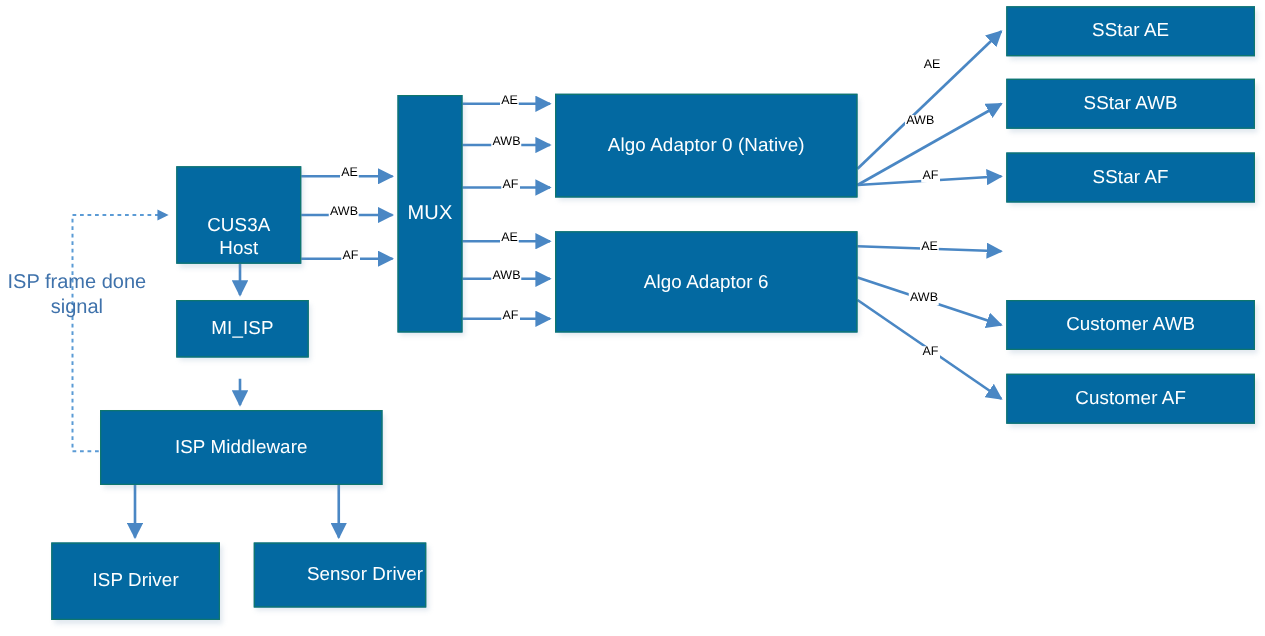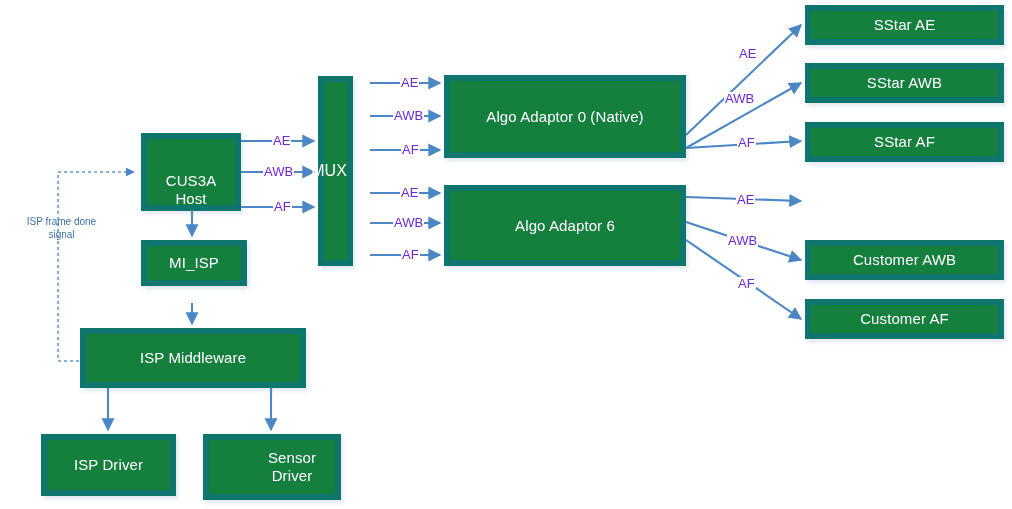--- a/index.html
+++ b/index.html
@@ -21,46 +21,46 @@
     position: absolute;
     left: 0;
     top: 0;
     width: 1012px;
     height: 509px;
     pointer-events: none;
   }
   .node {
     position: absolute;
     box-sizing: border-box;
-    background: #15803d;
-    border: 6px solid #0f766e;
+    background: #0369a1;
+    border: 1px solid #0f766e;
     color: #ffffff;
     display: flex;
     align-items: center;
     justify-content: center;
     text-align: center;
     font-size: 15px;
     line-height: 1.18;
     letter-spacing: 0.1px;
     box-shadow: 2px 3px 4px rgba(120,150,180,0.22);
   }
   .node.mux { font-size: 16px; }
   .edge-label {
     position: absolute;
-    color: #6d28d9;
-    font-size: 13px;
+    color: #000000;
+    font-size: 10px;
     line-height: 1;
     background: #ffffff;
     padding: 0 1px;
     white-space: nowrap;
   }
   .note {
     position: absolute;
     color: #3f72ab;
-    font-size: 10px;
+    font-size: 16px;
     line-height: 1.25;
     text-align: center;
     white-space: pre-line;
   }
 </style>
 </head>
 <body>
 
 <div id="canvas">
 
@@ -122,25 +122,25 @@
   </div>
 
   <div class="node" style="left:80px; top:328px; width:226px; height:60px;">
     <span>ISP Middleware</span>
   </div>
 
   <div class="node" style="left:41px; top:434px; width:135px; height:62px;">
     <span>ISP Driver</span>
   </div>
 
-  <div class="node" style="left:203px; top:434px; width:138px; height:66px;padding-left:40px;">
+  <div class="node" style="left:203px; top:434px; width:138px; height:52px;padding-left:40px;">
     <span>Sensor Driver</span>
   </div>
 
-  <div class="node mux" style="left:318px; top:76px; width:35px; height:190px;justify-content:flex-end;">
+  <div class="node mux" style="left:318px; top:76px; width:52px; height:190px;">
     <span>MUX</span>
   </div>
 
   <div class="node" style="left:444px; top:75px; width:242px; height:83px;">
     <span>Algo Adaptor 0 (Native)</span>
   </div>
 
   <div class="node" style="left:444px; top:185px; width:242px; height:81px;">
     <span>Algo Adaptor 6</span>
   </div>

